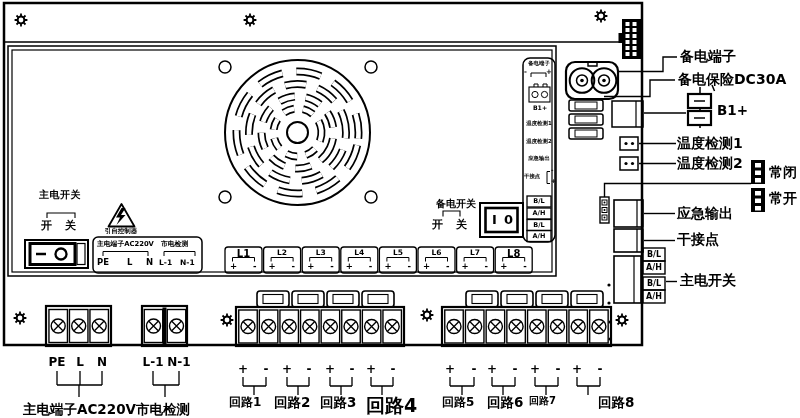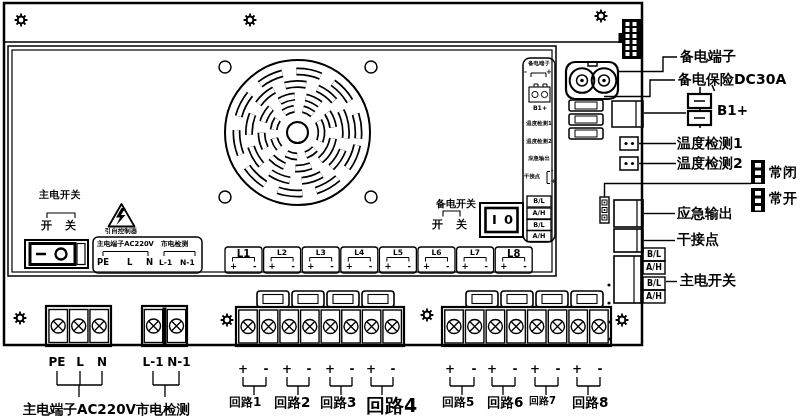--- a/index.html
+++ b/index.html
@@ -411,15 +411,15 @@
 <div class="t tc" style="left:577px;top:363px;font-size:12px">+</div>
 <div class="t tc" style="left:600px;top:363px;font-size:12px">-</div>
 
 <div class="t" style="left:229px;top:396px;font-size:12px">回路1</div>
 <div class="t" style="left:274px;top:396px;font-size:13.5px">回路2</div>
 <div class="t" style="left:320px;top:396px;font-size:13.5px">回路3</div>
 <div class="t" style="left:366px;top:396px;font-size:19px">回路4</div>
 <div class="t" style="left:442px;top:396px;font-size:12px">回路5</div>
 <div class="t" style="left:487px;top:396px;font-size:13.5px">回路6</div>
 <div class="t" style="left:529px;top:396px;font-size:10px">回路7</div>
-<div class="t" style="left:572px;top:396px;font-size:13.5px">回路8</div>
+<div class="t" style="left:598px;top:396px;font-size:13.5px">回路8</div>
 
 </div>
 
 </body></html>

